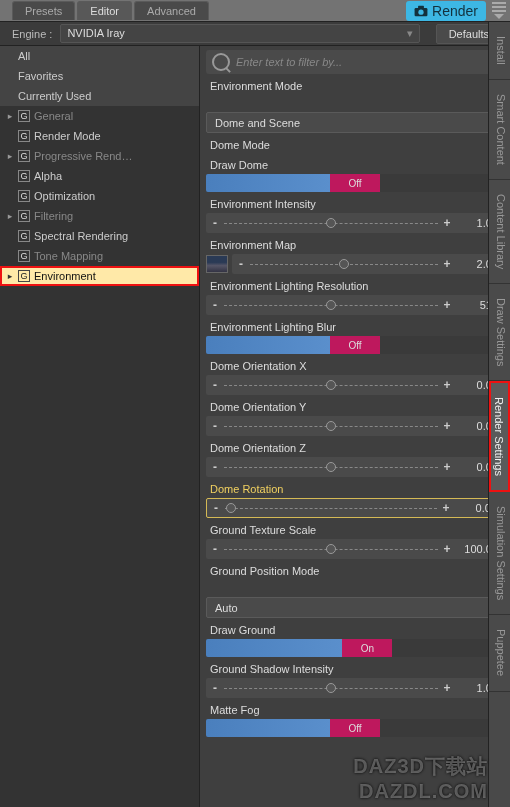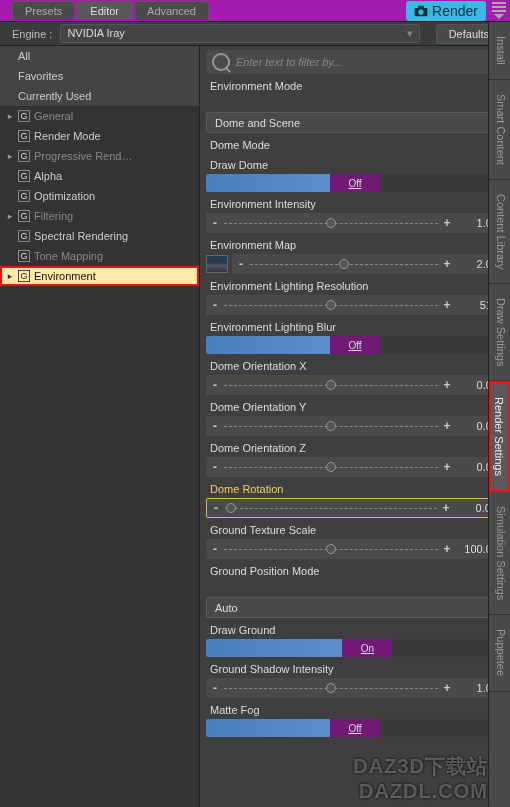--- a/index.html
+++ b/index.html
@@ -1,19 +1,19 @@
 <!DOCTYPE html>
 <html><head>
 <meta charset="utf-8">
 <style>
   * { box-sizing: border-box; margin: 0; padding: 0; font-family: "Segoe UI", Tahoma, sans-serif; }
   body { background: #2a2a2a; width: 510px; height: 807px; overflow: hidden; position: relative; color: #ccc; font-size: 11px; }
 
   
-  .topbar { display:flex; align-items:center; height:22px; background:#a21caf; border-bottom:1px solid #222; padding:0 4px 0 12px; gap:0;text-align:center; }
+  .topbar { display:flex; align-items:center; height:22px; background:#737373; border-bottom:1px solid #222; padding:0 4px 0 12px; gap:0;text-align:center; }
   .topbar .tabs { display:flex; gap:2px; flex:1; }
   .toptab { padding:3px 12px; color:#aaa; background:#4a4a4a; border:1px solid #5a5a5a; border-bottom:none; border-radius:3px 3px 0 0; font-size:11px; }
   .toptab.active { background:#585858; color:#ddd; }
   .render-btn { display:flex; align-items:center; gap:4px; background:#3db7e4; color:#13313d; padding:2px 8px; border-radius:3px; font-size:14px; font-weight:500; }
   .render-btn svg { width:14px; height:12px; }
   .menu-icon { margin-left:6px; color:#ccc; display:flex; flex-direction:column; gap:2px; }
   .menu-icon span{display:block;width:14px;height:2px;background:#aaa;}
   .menu-icon span.tri{width:0;height:0;border-left:5px solid transparent;border-right:5px solid transparent;border-top:5px solid #aaa;background:none;margin-left:2px;}
 
   
@@ -55,21 +55,21 @@
   .prop-slider .track{ flex:1; height:10px; position:relative; }
   .prop-slider .track-line{ position:absolute; top:50%; left:0; right:0; height:1px; border-top:1px dashed #888; }
   .prop-slider .knob{ position:absolute; top:50%; width:10px; height:10px; background:#555; border:1px solid #999; border-radius:50%; transform:translate(-50%,-50%); }
   .prop-slider .val{ width:44px; text-align:right; color:#ddd; font-size:11px; padding-right:2px; }
 
   .prop-slider.highlight { border:1px solid #d4b955; }
   .highlight-title { color:#f0d060; }
 
   .toggle { display:flex; background:#3a4a5a; border-radius:2px; height:18px; margin-top:1px; overflow:hidden; }
   .toggle .fill{ background:linear-gradient(90deg,#4a7fbd,#5a8fcc); }
-  .toggle .lbl{ flex:0 0 50px; display:flex; align-items:center; justify-content:center; background:#701a75; color:#ddd; font-size:10px;text-decoration:underline; }
+  .toggle .lbl{ flex:0 0 50px; display:flex; align-items:center; justify-content:center; background:#be185d; color:#ddd; font-size:10px; }
   .toggle .rest{background:#3a3a3a;}
 
   .map-row{ display:flex; align-items:center; gap:4px; }
   .map-thumb{ width:22px; height:18px; background:linear-gradient(180deg,#2a3a55 40%,#556 60%,#334 100%); border:1px solid #666; }
 
   
   .vtabs { position:absolute; right:0; top:22px; bottom:0; width:22px; display:flex; flex-direction:column; background:#494949; border-left:1px solid #222; }
   .vtab { flex:0 0 auto; writing-mode:vertical-rl; text-orientation:mixed; padding:14px 3px; color:#999; font-size:11px; text-align:center; border-bottom:1px solid #333; background:#4a4a4a; }
   .vtab.active { background:#5a5a5a; color:#eee; border:2px solid #e11; }
 

